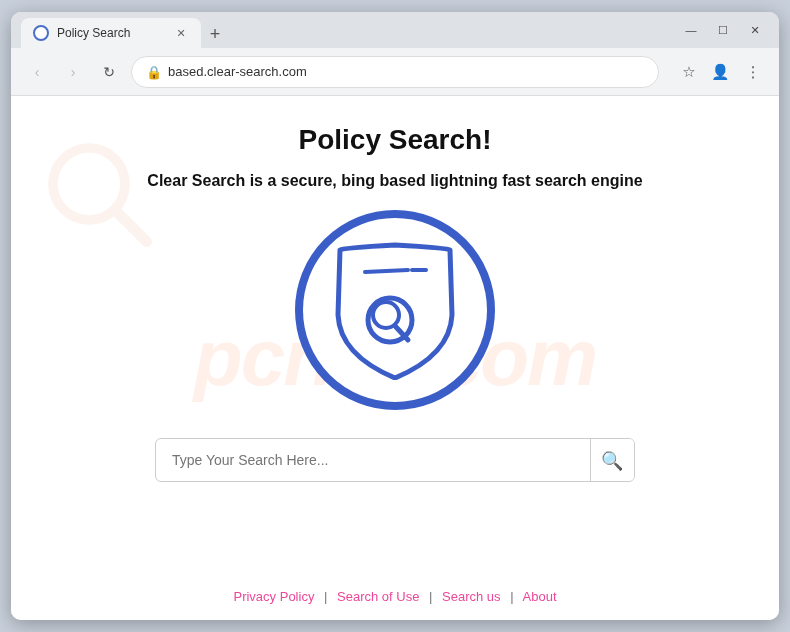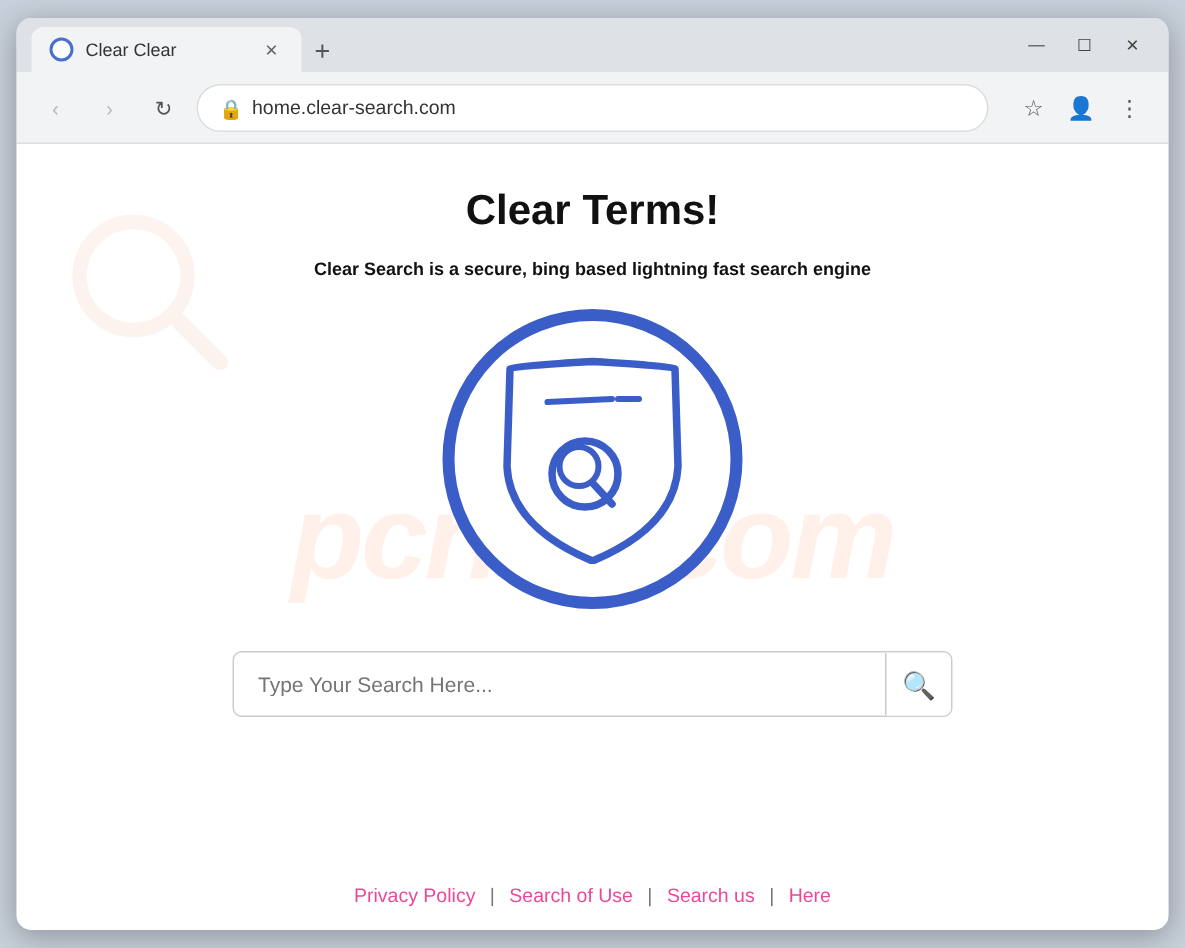--- a/index.html
+++ b/index.html
@@ -223,21 +223,21 @@
 
     .page-title {
       font-size: 28px;
       font-weight: 800;
       color: #111;
       margin-bottom: 16px;
       margin-top: 8px;
     }
 
     .page-subtitle {
-      font-size: 12px;
+      font-size: 16px;
       font-weight: 700;
       color: #111;
       margin-bottom: 20px;
     }
 
     
     .logo-container {
       width: 200px;
       height: 200px;
       border-radius: 50%;
@@ -318,21 +318,21 @@
   </style>
 </head>
 <body>
 
 <div class="browser-window">
 
   <div class="title-bar">
     <div class="tab-area">
       <div class="tab">
         <div class="tab-favicon"></div>
-        <span class="tab-title">Clear Clear</span>
+        <span class="tab-title">Policy Search</span>
         <div class="tab-close">✕</div>
       </div>
       <div class="new-tab-btn">+</div>
     </div>
     <div class="window-controls">
       <div class="win-btn">—</div>
       <div class="win-btn">☐</div>
       <div class="win-btn close">✕</div>
     </div>
   </div>
@@ -342,21 +342,21 @@
       <span>‹</span>
     </div>
     <div class="nav-btn disabled">
       <span>›</span>
     </div>
     <div class="nav-btn">
       <span>↻</span>
     </div>
     <div class="address-bar">
       <span class="lock-icon">🔒</span>
-      <span class="address-text">home.clear-search.com</span>
+      <span class="address-text">based.clear-search.com</span>
     </div>
     <div class="address-right-icons">
       <div class="icon-btn">
         <span>☆</span>
       </div>
       <div class="icon-btn">
         <span>👤</span>
       </div>
       <div class="icon-btn">
         <span>⋮</span>
@@ -366,21 +366,21 @@
 
   <div class="page-content">
 
     <svg class="watermark-magnifier" viewBox="0 0 100 100" fill="none" xmlns="http://www.w3.org/2000/svg">
       <circle cx="40" cy="40" r="30" stroke="#e8a080" stroke-width="8"></circle>
       <line x1="62" y1="62" x2="88" y2="88" stroke="#e8a080" stroke-width="9" stroke-linecap="round"></line>
     </svg>
 
     <div class="watermark">pcrisk.com</div>
 
-    <h1 class="page-title">Clear Terms!</h1>
+    <h1 class="page-title">Policy Search!</h1>
     <p class="page-subtitle">Clear Search is a secure, bing based lightning fast search engine</p>
 
     <div class="logo-container">
       <svg class="logo-shield-svg" viewBox="0 0 130 140" fill="none" xmlns="http://www.w3.org/2000/svg">
 
         <path d="M10 10 Q12 8 65 5 Q118 8 120 10 L122 75 Q120 115 65 138 Q10 115 8 75 Z" stroke="#3a5dc7" stroke-width="5" fill="white" stroke-linejoin="round"></path>
 
         <line x1="35" y1="32" x2="78" y2="30" stroke="#3a5dc7" stroke-width="4" stroke-linecap="round"></line>
         <line x1="82" y1="30" x2="96" y2="30" stroke="#3a5dc7" stroke-width="4" stroke-linecap="round"></line>
 
@@ -397,17 +397,17 @@
       </button>
     </div>
 
     <div class="footer-links">
       <a>Privacy Policy</a>
       <span class="footer-sep">|</span>
       <a>Search of Use</a>
       <span class="footer-sep">|</span>
       <a>Search us</a>
       <span class="footer-sep">|</span>
-      <a>Here</a>
+      <a>About</a>
     </div>
 
   </div>
 </div>
 
 </body></html>

